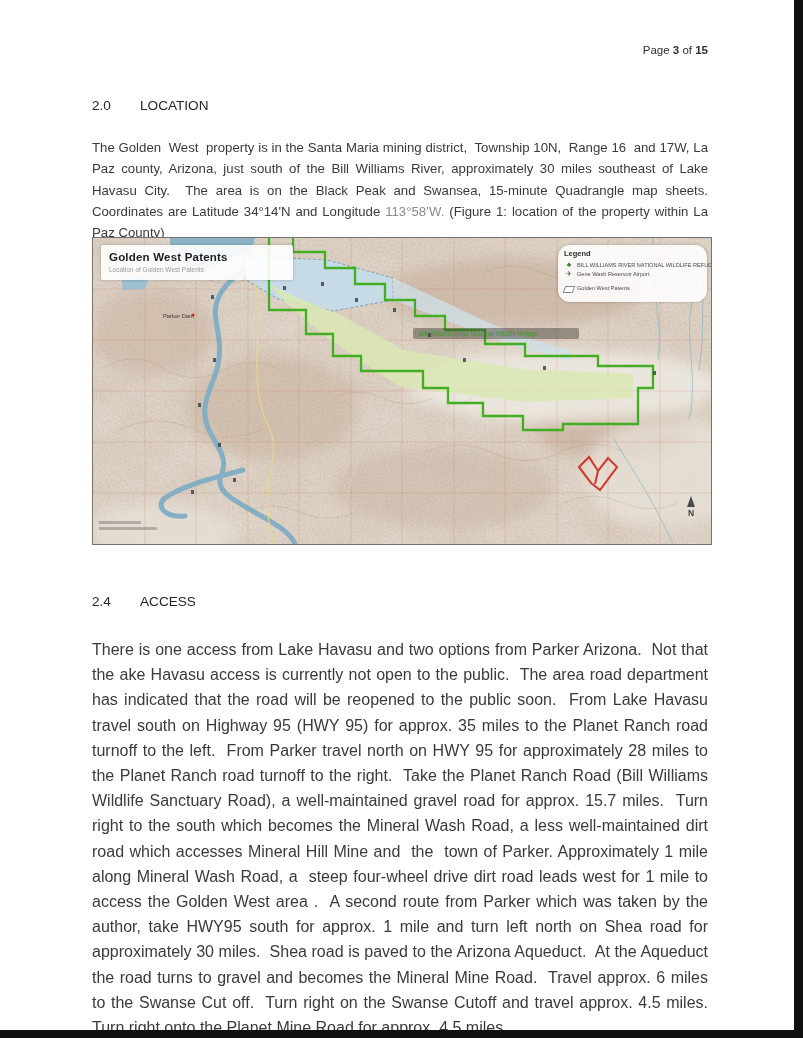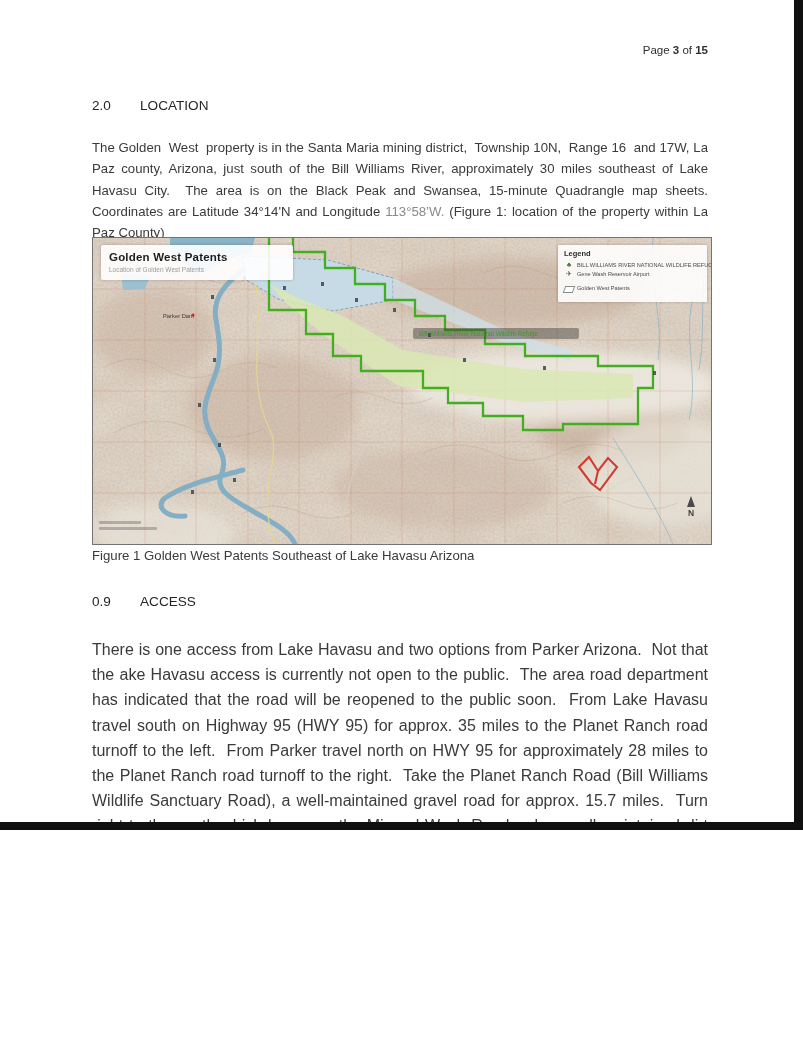--- a/index.html
+++ b/index.html
@@ -1,16 +1,16 @@
 <!DOCTYPE html>
 <html><head>
 <meta charset="utf-8">
 <style>
   html,body{margin:0;padding:0;background:#ffffff;}
-  .sheet{position:relative;width:803px;height:830px;background:#ffffff;overflow:hidden;
+  .sheet{position:relative;width:803px;height:1038px;background:#ffffff;overflow:hidden;
          font-family:"Liberation Sans","DejaVu Sans",sans-serif;color:#3a3a3a;}
   .edge-right{position:absolute;top:0;right:0;width:9px;height:100%;background:#101010;}
   .edge-bottom{position:absolute;bottom:0;left:0;width:100%;height:8px;background:#101010;}
 
   .pagenum{position:absolute;top:44px;left:92px;width:616px;text-align:right;font-size:11.5px;color:#2f2f2f;}
   .pagenum b{font-weight:bold;}
 
   .sec-head{position:absolute;left:92px;font-size:13.6px;font-weight:normal;color:#262626;}
   .sec-head .sec-num{display:inline-block;width:48px;}
   .h-location{top:98px;}
@@ -26,21 +26,21 @@
   .map{position:absolute;top:237px;left:92px;width:618px;height:306px;border:1px solid #737373;
        background:#e2d8ca;overflow:hidden;}
   .map svg{position:absolute;top:0;left:0;}
 
   .map-titlebox{position:absolute;top:7px;left:8px;width:176px;background:rgba(255,255,255,0.9);
                 border-radius:2px;padding:6px 8px 7px 8px;box-shadow:0 0 3px rgba(0,0,0,0.25);}
   .map-title{font-size:11.5px;font-weight:bold;color:#1c1c1c;letter-spacing:.2px;}
   .map-subtitle{font-size:6.5px;color:#9b9b9b;margin-top:3px;}
 
   .legendbox{position:absolute;top:7px;right:4px;width:138px;background:rgba(255,255,255,0.88);
-             border-radius:1px;padding:4px 5px 5px 6px;box-shadow:0 0 3px rgba(0,0,0,0.25);}
+             border-radius:12px;padding:4px 5px 5px 6px;box-shadow:0 0 3px rgba(0,0,0,0.25);}
   .legend-title{font-size:7.5px;font-weight:bold;color:#2e2e2e;margin-bottom:3px;}
   .legend-item{display:flex;align-items:center;margin-top:2px;}
   .legend-item .lbl{font-size:5.6px;color:#4a4a4a;white-space:nowrap;}
   .li-ico{display:inline-block;width:10px;margin-right:3px;text-align:center;flex:0 0 10px;}
   .ico-refuge{color:#2e7d1e;font-size:7px;line-height:7px;}
   .ico-airport{color:#4a5a4a;font-size:7px;line-height:7px;}
   .ico-patents{width:8px;height:5px;border:1px solid #8a8a8a;background:#fff;transform:skewX(-20deg);}
 
   .north{position:absolute;right:16px;bottom:26px;text-align:center;color:#3f3f3f;}
   .north .n-arrow{width:0;height:0;margin:0 auto;border-left:4px solid transparent;
@@ -195,23 +195,22 @@
       <div class="n-arrow"></div>
       <div class="n-letter">N</div>
     </div>
 
     <div class="attrib">
       <div class="a-line a1"></div>
       <div class="a-line a2"></div>
     </div>
   </div>
 
-  <div class="caption">Figure 1 Golden West Patents Southeast of Lake Havasu Arizona</div>
 
   <div class="sec-head h-access">
-    <span class="sec-num">0.9</span><span>ACCESS</span>
+    <span class="sec-num">2.4</span><span>ACCESS</span>
   </div>
 
   <p class="para p-access">There is one access from Lake Havasu and two options from Parker Arizona.  Not that the ake Havasu access is currently not open to the public.  The area road department has indicated that the road will be reopened to the public soon.  From Lake Havasu travel south on Highway 95 (HWY 95) for approx. 35 miles to the Planet Ranch road turnoff to the left.  From Parker travel north on HWY 95 for approximately 28 miles to the Planet Ranch road turnoff to the right.  Take the Planet Ranch Road (Bill Williams Wildlife Sanctuary Road), a well-maintained gravel road for approx. 15.7 miles.  Turn right to the south which becomes the Mineral Wash Road, a less well-maintained dirt road which accesses Mineral Hill Mine and  the  town of Parker. Approximately 1 mile along Mineral Wash Road, a  steep four-wheel drive dirt road leads west for 1 mile to access the Golden West area .  A second route from Parker which was taken by the author, take HWY95 south for approx. 1 mile and turn left north on Shea road for approximately 30 miles.  Shea road is paved to the Arizona Aqueduct.  At the Aqueduct the road turns to gravel and becomes the Mineral Mine Road.  Travel approx. 6 miles to the Swanse Cut off.  Turn right on the Swanse Cutoff and travel approx. 4.5 miles.  Turn right onto the Planet Mine Road for approx. 4.5 miles.</p>
 
   <div class="edge-right"></div>
   <div class="edge-bottom"></div>
 </div>
 
 </body></html>

